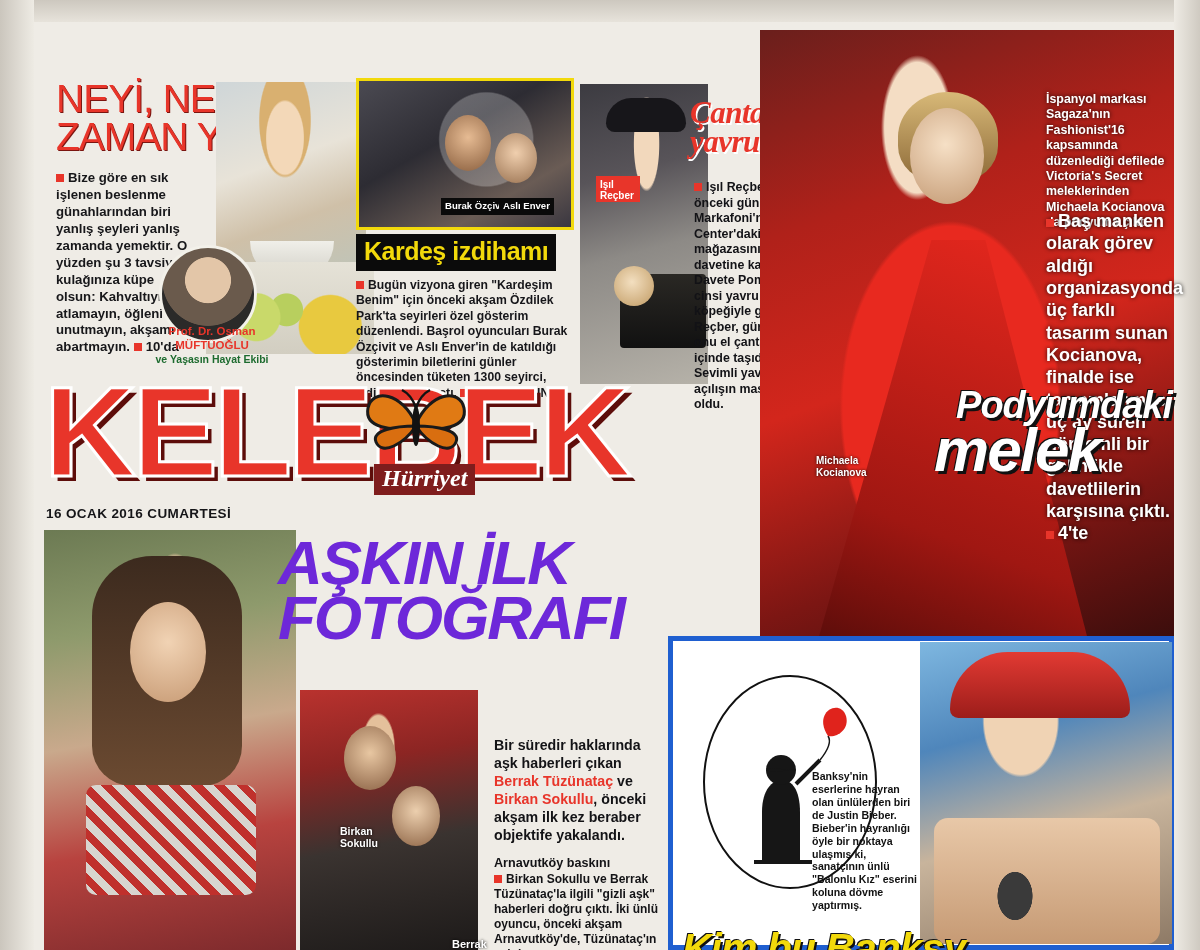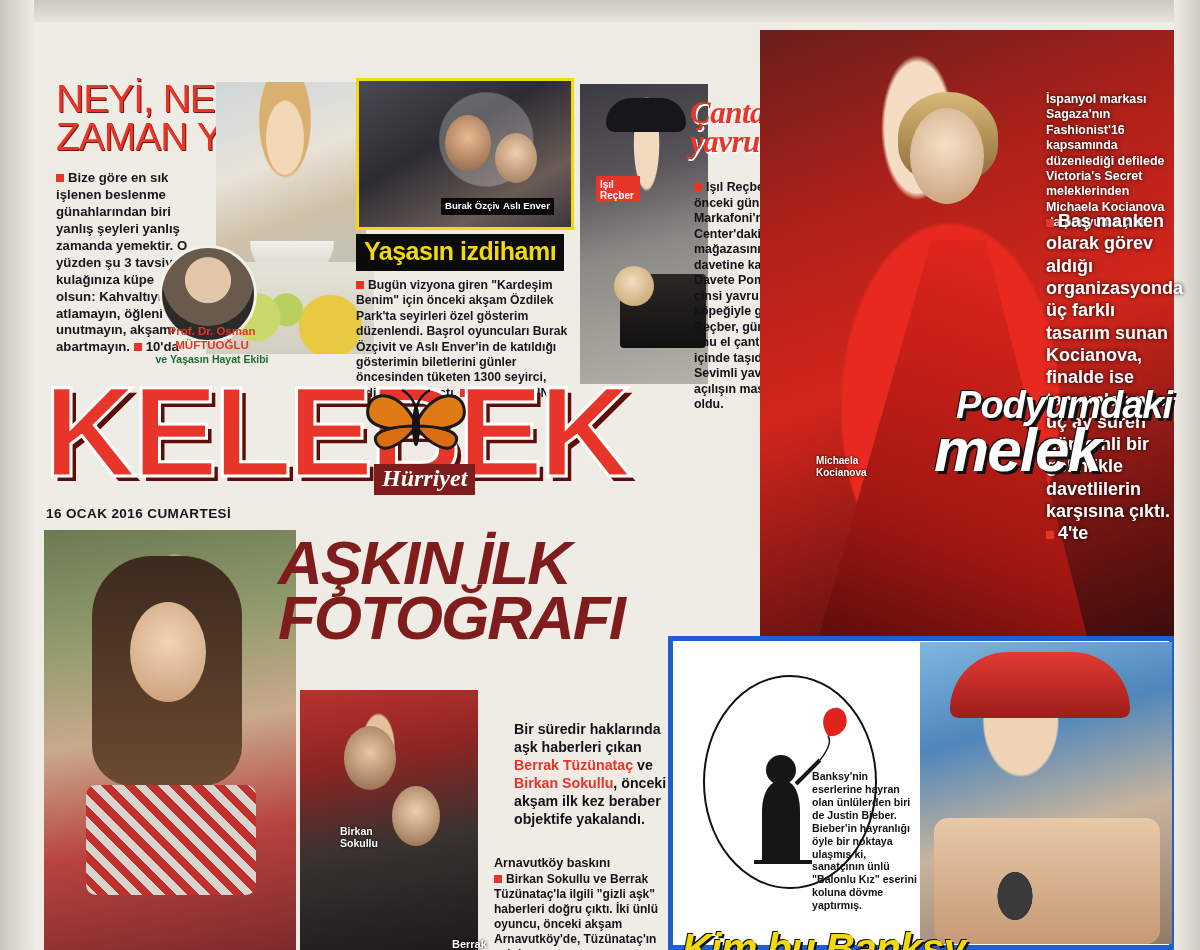--- a/index.html
+++ b/index.html
@@ -195,38 +195,38 @@
     position:absolute;left:86px;top:72px;width:76px;height:100px;border-radius:50%;
     background:radial-gradient(circle at 50% 40%,#f1d3b4,#c79a74);
   }
   #ph-berrak .top{
     position:absolute;left:42px;top:255px;width:170px;height:110px;
     background:repeating-linear-gradient(45deg,#d8d5cf 0 8px,#c0302c 8px 16px);
     border-radius:10px;
   }
   #askin{
     position:absolute;left:278px;top:536px;width:400px;
-    font-weight:bold;font-style:italic;line-height:0.88;color:#7f1d1d;
+    font-weight:bold;font-style:italic;line-height:0.88;color:#6d28d9;
     letter-spacing:-2px;
   }
   #askin .l1{font-size:62px;}
   #askin .l2{font-size:62px;}
   #ph-couple{
     left:300px;top:690px;width:178px;height:260px;
     background:
       radial-gradient(ellipse at 44% 22%, #e4c09b 0 11%, rgba(0,0,0,0) 12%),
       linear-gradient(170deg,#b9322e 0%,#8c2523 28%,#3a3330 58%,#1d1a19 100%);
   }
   #ph-couple .m{position:absolute;left:44px;top:36px;width:52px;height:64px;border-radius:50%;background:radial-gradient(circle at 50% 42%,#e8c7a2,#8a6144);}
   #ph-couple .w{position:absolute;left:92px;top:96px;width:48px;height:60px;border-radius:50%;background:radial-gradient(circle at 50% 42%,#eccfae,#8e6546);}
   #birkan-cap{position:absolute;left:340px;top:826px;width:54px;color:#fff;font-size:10.5px;font-weight:bold;line-height:1.12;text-shadow:0 0 3px #000;}
   #berrak-cap{position:absolute;left:452px;top:938px;width:56px;color:#fff;font-size:11px;font-weight:bold;line-height:1.12;text-shadow:0 0 3px #000;}
   #askin-body{
-    position:absolute;left:494px;top:720px;width:168px;font-size:14.2px;line-height:1.27;
-    font-weight:bold;color:#131316;margin-left:20px;
+    position:absolute;left:494px;top:736px;width:168px;font-size:14.2px;line-height:1.27;
+    font-weight:bold;color:#131316;
   }
   #askin-body .red{color:#e8352a;}
   #askin-sub{
     position:absolute;left:494px;top:856px;width:168px;font-size:12px;line-height:1.25;
     font-weight:bold;color:#131316;
   }
   #askin-sub .h{font-size:12.6px;}
   #askin-sub .sq{display:inline-block;width:8px;height:8px;background:#e8352a;margin-right:4px;}
 
   
@@ -292,21 +292,21 @@
     <span>ve Yaşasın Hayat Ekibi</span>
   </div>
 
   <div class="blk" id="kardes">
     <div class="ph">
       <div class="face1"></div>
       <div class="face2"></div>
       <div class="cap" style="left:82px;bottom:12px;">Burak Özçivit</div>
       <div class="cap" style="left:140px;bottom:12px;">Aslı Enver</div>
     </div>
-    <div class="title">Yaşasın izdihamı</div>
+    <div class="title">Kardeş izdihamı</div>
     <div class="body">
       <span class="sq"></span><span>Bugün vizyona giren "Kardeşim Benim" için önceki akşam Özdilek Park'ta seyirleri özel gösterim düzenlendi. Başrol oyuncuları Burak Özçivit ve Aslı Enver'in de katıldığı gösterimin biletlerini günler öncesinden tüketen 1300 seyirci, izdihama yol açtı.</span>
       <span class="sq"></span><span>Behlül AYDIN</span>
     </div>
   </div>
 
   <div class="photo" id="ph-isil">
     <div class="hat"></div>
     <div class="bag"></div>
     <div class="dog"></div>

